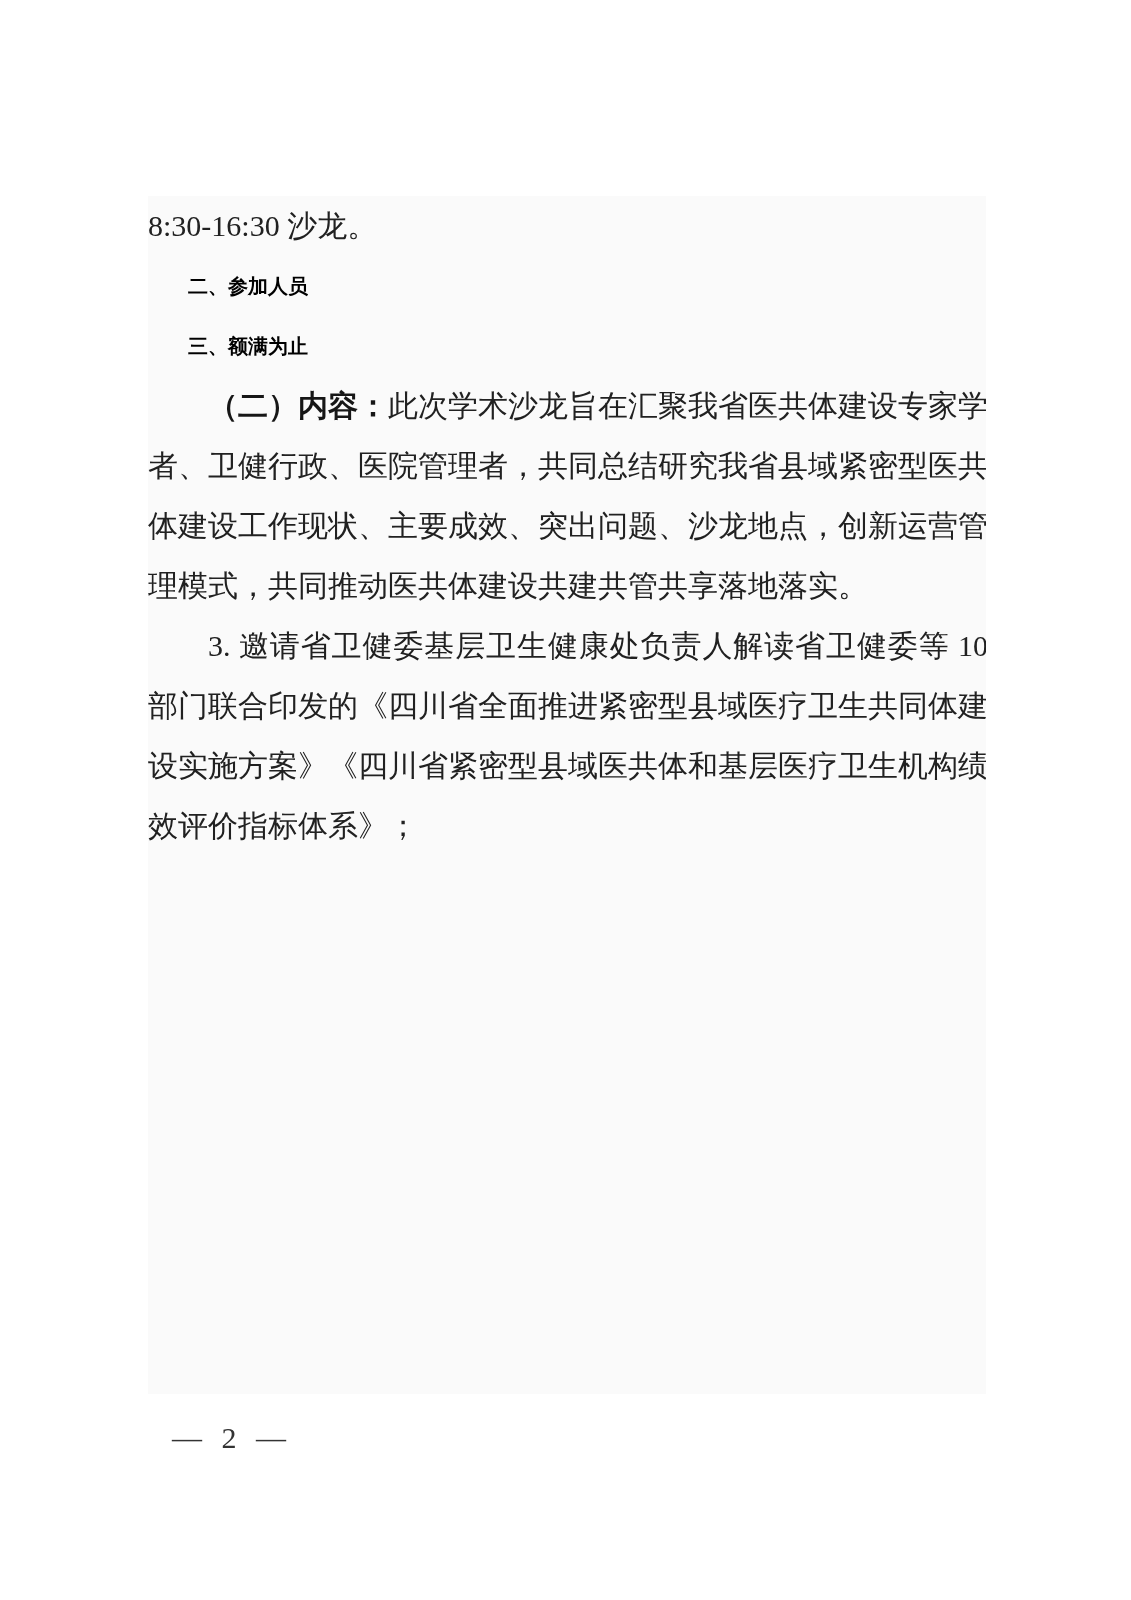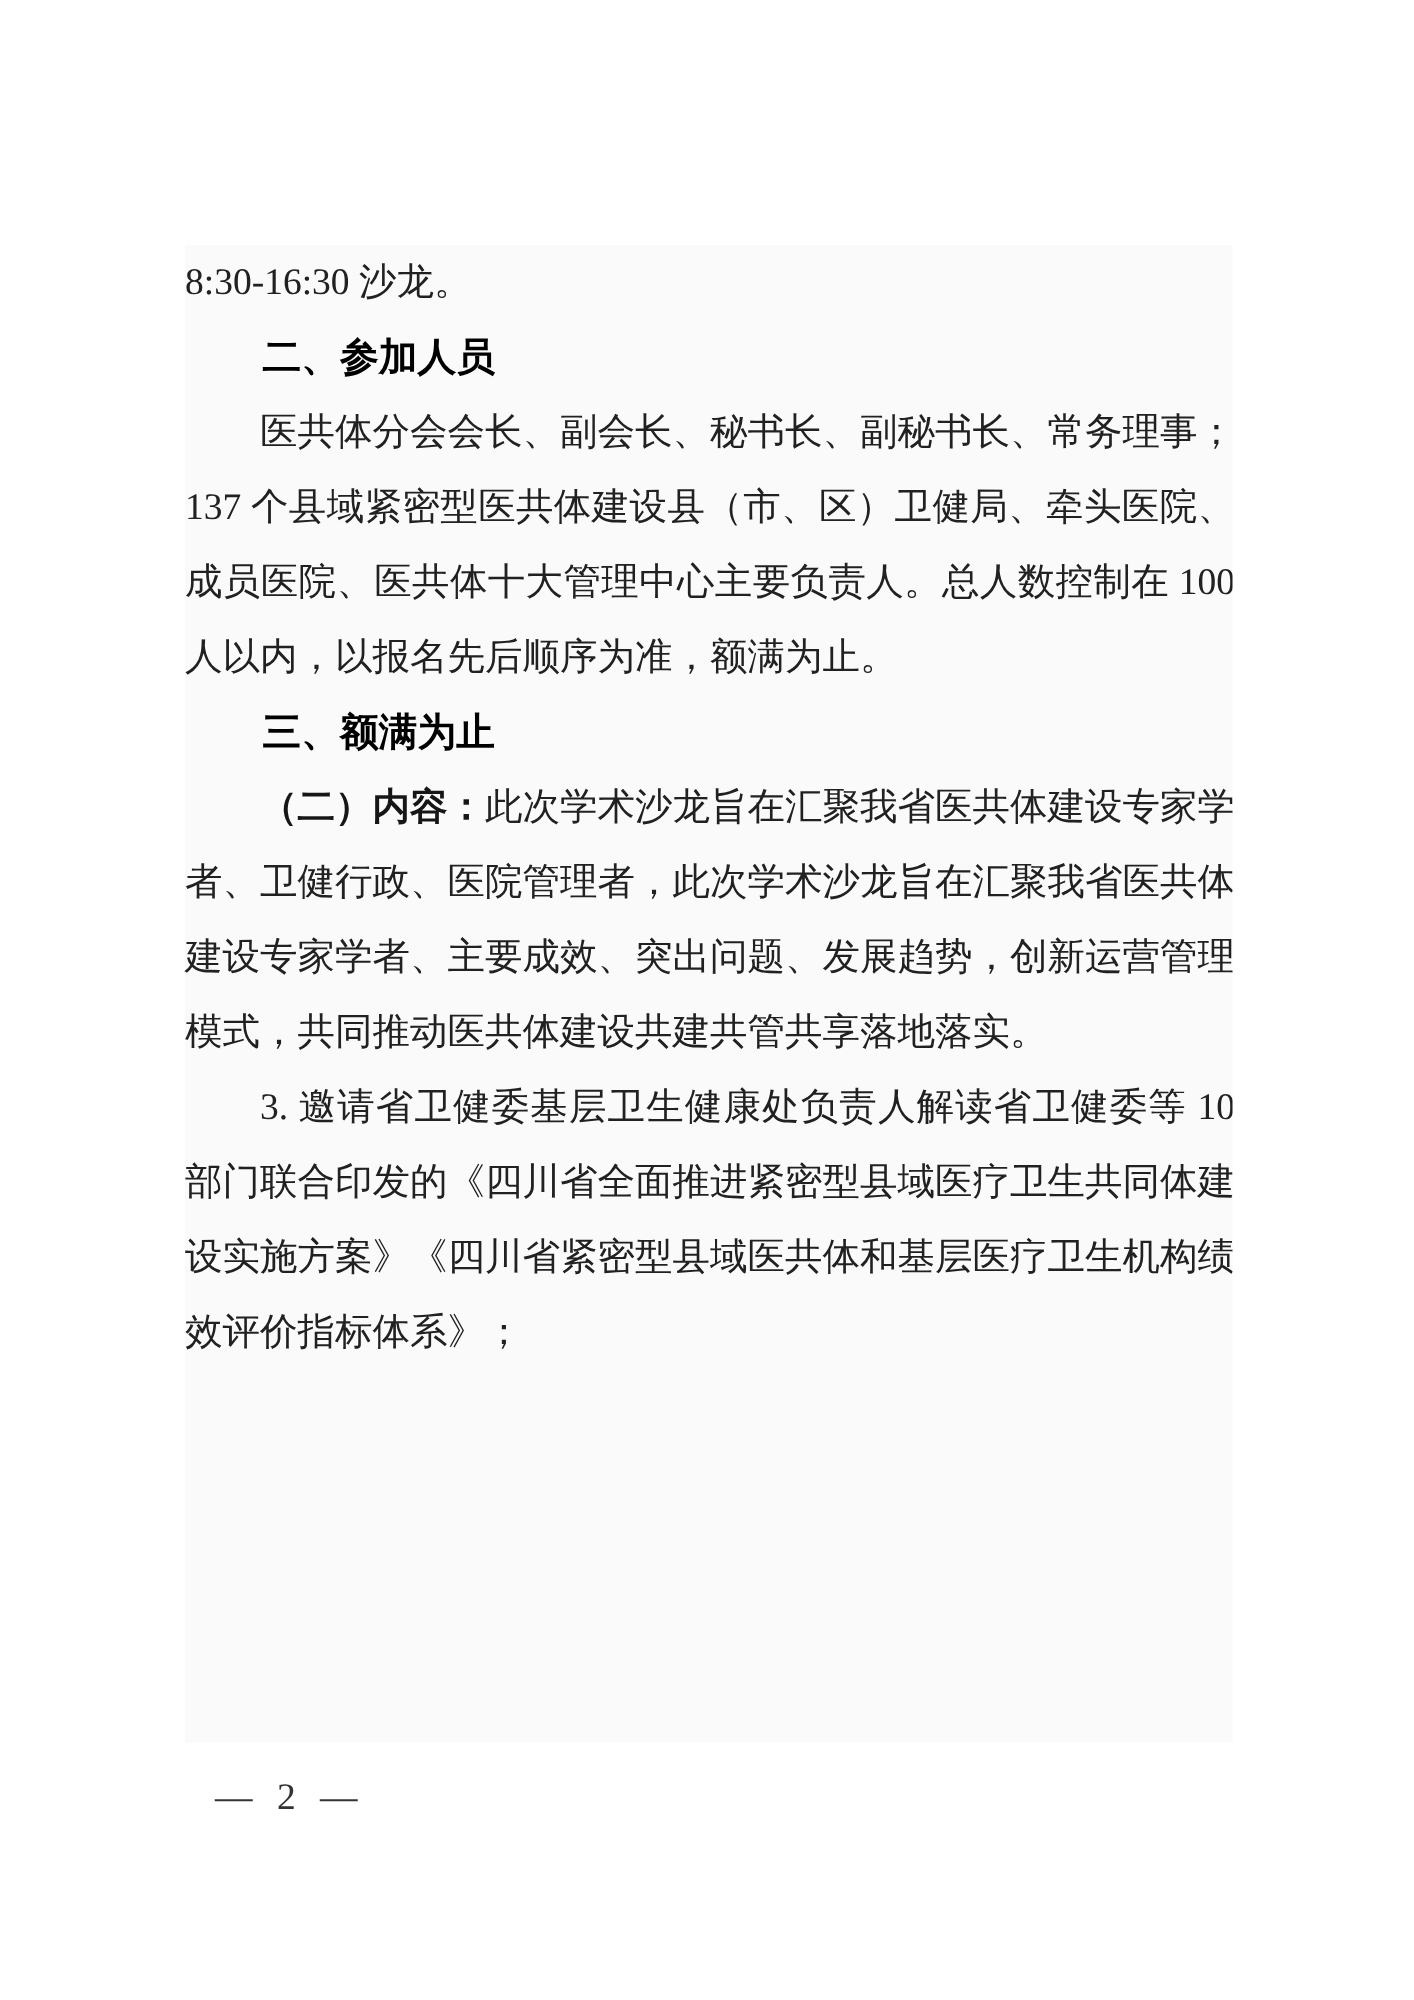--- a/index.html
+++ b/index.html
@@ -34,21 +34,21 @@
     text-indent: 2em;
   }
   .content p.no-indent {
     text-indent: 0;
   }
   .section-heading {
     margin: 0;
     font-family: "Liberation Sans", "DejaVu Sans", sans-serif;
     font-weight: 700;
     color: #000000;
-    font-size: 31px;
+    font-size: 20px;
     line-height: 60px;
     text-indent: 2em;
   }
   .item-label {
     font-weight: 700;
     color: #161616;
   }
   .footer {
     position: absolute;
     left: 172px;
@@ -66,27 +66,26 @@
 <div class="page">
 
   <div class="content">
 
     <p class="no-indent">8:30-16:30 沙龙。</p>
 
 
 
     <h2 class="section-heading">二、参加人员</h2>
 
-    <p>医共体分会会长、副会长、秘书长、副秘书长、常务理事；137 个县域紧密型医共体建设县（市、区）卫健局、牵头医院、成员医院、医共体十大管理中心主要负责人。总人数控制在 100 人以内，以报名先后顺序为准，额满为止。</p>
 
     <h2 class="section-heading">三、额满为止</h2>
 
 
     <p>
-      <span class="item-label">（二）内容：</span><span>此次学术沙龙旨在汇聚我省医共体建设专家学者、卫健行政、医院管理者，此次学术沙龙旨在汇聚我省医共体建设专家学者、主要成效、突出问题、发展趋势，创新运营管理模式，共同推动医共体建设共建共管共享落地落实。</span>
+      <span class="item-label">（二）内容：</span><span>此次学术沙龙旨在汇聚我省医共体建设专家学者、卫健行政、医院管理者，共同总结研究我省县域紧密型医共体建设工作现状、主要成效、突出问题、沙龙地点，创新运营管理模式，共同推动医共体建设共建共管共享落地落实。</span>
     </p>
 
     <p>3. 邀请省卫健委基层卫生健康处负责人解读省卫健委等 10 部门联合印发的《四川省全面推进紧密型县域医疗卫生共同体建设实施方案》《四川省紧密型县域医共体和基层医疗卫生机构绩效评价指标体系》；</p>
 
   </div>
 
   <div class="footer">
     <span>— 2 —</span>
   </div>
 

